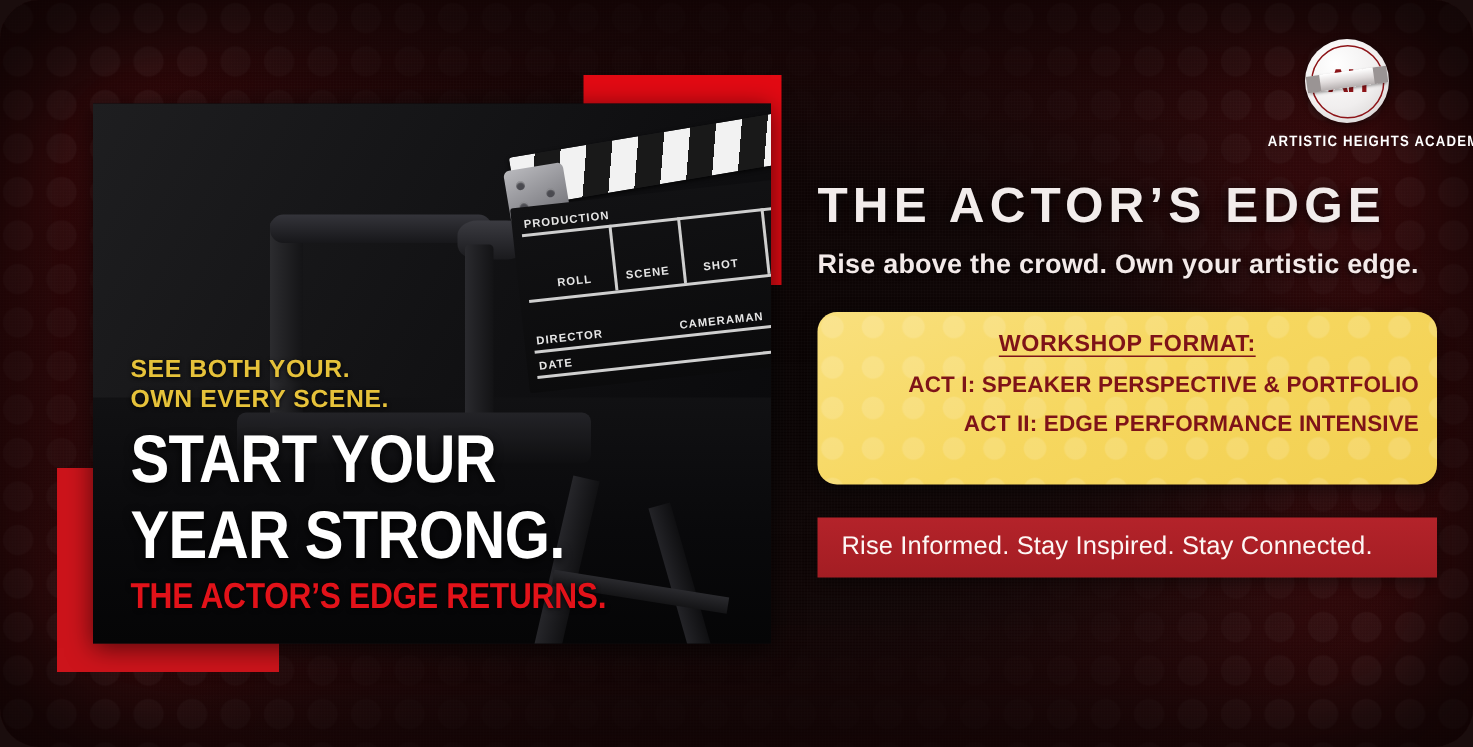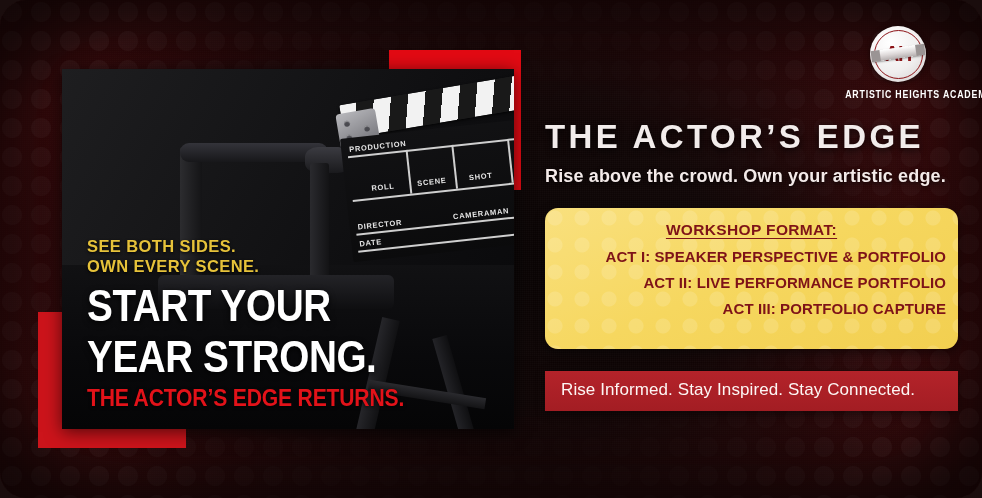--- a/index.html
+++ b/index.html
@@ -476,21 +476,21 @@
         <span class="cb-label" style="left:72px; top:48px;">SCENE</span>
         <span class="cb-label" style="left:124px;top:48px;">SHOT</span>
 
         <span class="cb-label" style="left:8px;  top:85px;">DIRECTOR</span>
         <span class="cb-label" style="left:104px;top:85px;">CAMERAMAN</span>
         <span class="cb-label" style="left:8px;  top:102px;">DATE</span>
       </div>
     </div>
 
     <div class="ph-text">
-      <div class="ph-tag">SEE BOTH SIDES.</div>
+      <div class="ph-tag">SEE BOTH YOUR.</div>
       <div class="ph-tag">OWN EVERY SCENE.</div>
       <div class="ph-head">START YOUR</div>
       <div class="ph-head">YEAR STRONG.</div>
       <div class="ph-sub">THE ACTOR’S EDGE RETURNS.</div>
     </div>
   </div>
 
   <div class="logo">
     <div class="logo-mark">
       <div class="logo-mono">AH</div>
@@ -499,22 +499,21 @@
     <div class="logo-name">ARTISTIC HEIGHTS ACADEMY</div>
   </div>
 
   <div class="right">
     <div class="title">THE  ACTOR’S  EDGE</div>
     <div class="subtitle">Rise above the crowd. Own your artistic edge.</div>
 
     <div class="format-box">
       <div class="fmt-head">WORKSHOP FORMAT:</div>
       <div class="fmt-item">ACT I: SPEAKER PERSPECTIVE &amp; PORTFOLIO</div>
-      <div class="fmt-item">ACT II: LIVE PERFORMANCE PORTFOLIO</div>
-      <div class="fmt-item">ACT III: PORTFOLIO CAPTURE</div>
+      <div class="fmt-item">ACT II: EDGE PERFORMANCE INTENSIVE</div>
     </div>
 
     <div class="cta-bar">
       <div class="cta-text">Rise Informed. Stay Inspired. Stay Connected.</div>
     </div>
   </div>
 
 
 </div>
 

